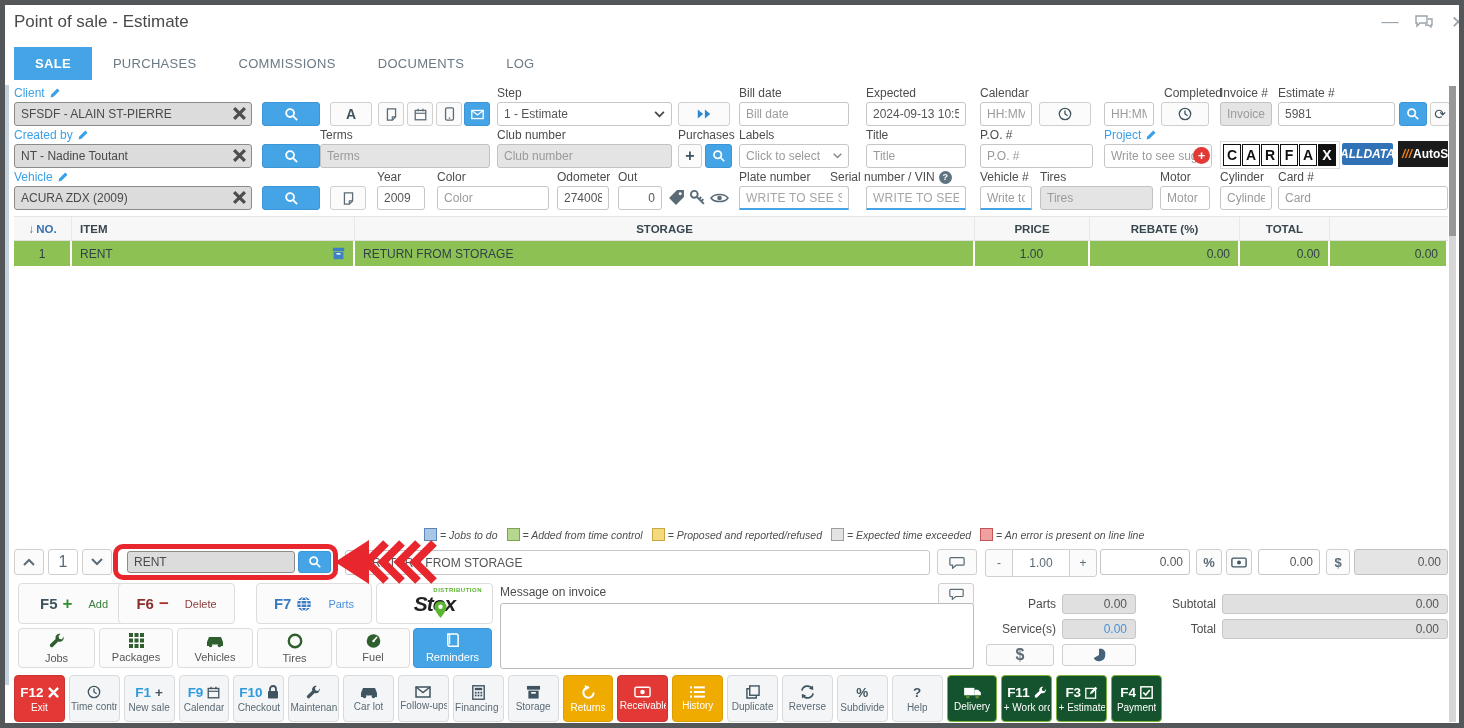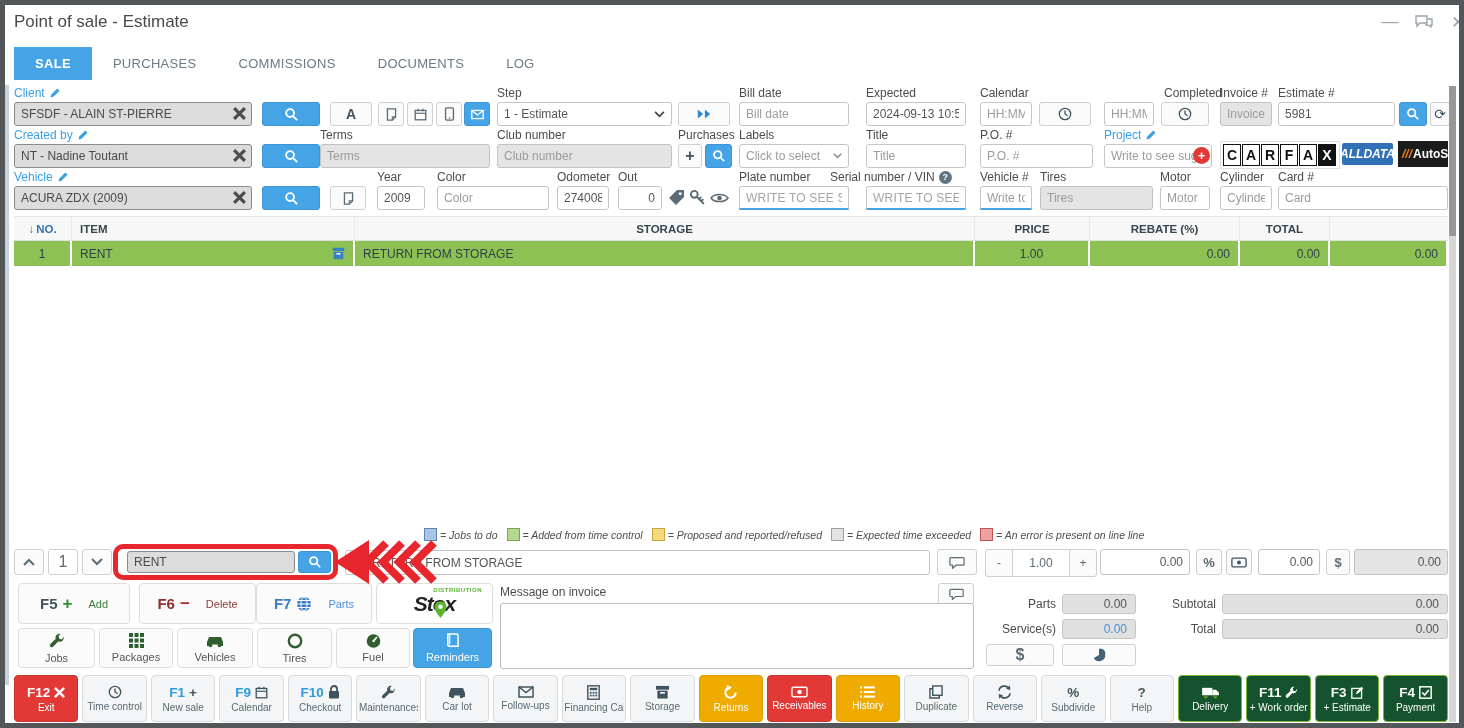--- a/index.html
+++ b/index.html
@@ -60,21 +60,21 @@
   .fbtn{display:flex;flex-direction:row;align-items:center;justify-content:center;gap:16px;background:#fbfbfb;
     border:1px solid #ddd;border-radius:4px}
   .fbtn .t{font-size:15px;font-weight:bold;color:#3f5460;display:flex;align-items:center;gap:5px}
   .fbtn .s{font-size:11px}
   .toolbtn{display:flex;flex-direction:column;align-items:center;justify-content:center;gap:3px;background:#fbfbfb;
     border:1px solid #ddd;border-radius:4px;color:#2f5f2f}
   .toolbtn .s{font-size:11px;color:#555}
   .toolbtn.active{background:#45a4e6;border-color:#3b95d6;color:#fff}
   .toolbtn.active .s{color:#fff}
   
-  .bottomrow{left:14px;top:675px;width:1434px;height:47px;display:flex;gap:4px}
+  .bottomrow{left:14px;top:675px;width:1148px;height:47px;display:flex;gap:4px}
   .bbtn{flex:1;display:flex;flex-direction:column;align-items:center;justify-content:center;gap:2px;
     background:#f4f5f6;border:1px solid #d8dadc;border-radius:4px;color:#3f5460;min-width:0}
   .bbtn .t{font-size:13.5px;font-weight:bold;display:flex;align-items:center;gap:4px;white-space:nowrap}
   .bbtn .t .fk{color:#2e9ae0}
   .bbtn .s{font-size:10px;color:#5a6a74;white-space:nowrap;overflow:hidden;max-width:95%}
   .bbtn.red{background:#e23936;border-color:#c93330;color:#fff}
   .bbtn.red .s,.bbtn.red .t .fk{color:#fff}
   .bbtn.yellow{background:#f0ab00;border-color:#dc9d00;color:#fff}
   .bbtn.yellow .s{color:#fff}
   .bbtn.green{background:#14532d;border-color:#7cb437;color:#fff}
@@ -464,21 +464,21 @@
 <div class="abs btn" style="left:1326px;top:549px;width:24px;height:26px;font-weight:bold;font-size:13px">$</div>
 <div class="abs" style="left:1354px;top:549px;width:94px"><input class="inp rt gray" style="height: 26px;" value="0.00"></div>
 
 <div class="abs fbtn" style="left:18px;top:583px;width:112px;height:41px">
   <div class="t">
       <span>F5</span>
       <span style="color:#2f8f2f;font-size:17px">+</span>
     </div>
   <div class="s" style="color:#3a7d3a">Add</div>
 </div>
-<div class="abs fbtn" style="left:139px;top:583px;width:117px;height:41px">
+<div class="abs fbtn" style="left:118px;top:583px;width:117px;height:41px">
   <div class="t" style="color:#8b2f2f">
       <span>F6</span>
       <span style="color:#a33;font-size:17px">−</span>
     </div>
   <div class="s" style="color:#8b3a3a">Delete</div>
 </div>
 <div class="abs fbtn" style="left:256px;top:583px;width:116px;height:41px">
   <div class="t" style="color:#3a7bc0">
       <span>F7</span>
     <svg width="16" height="16" viewBox="0 0 16 16">

